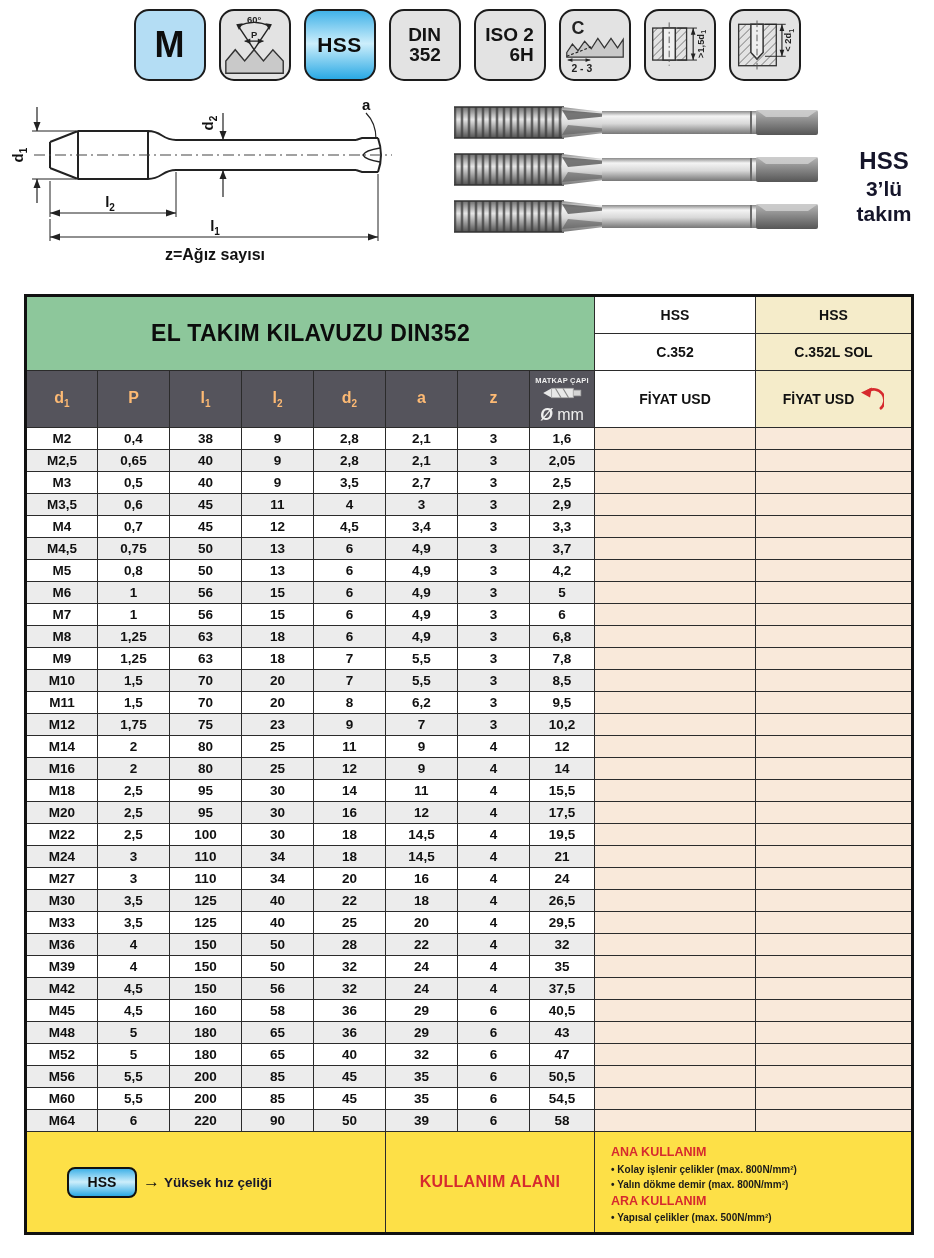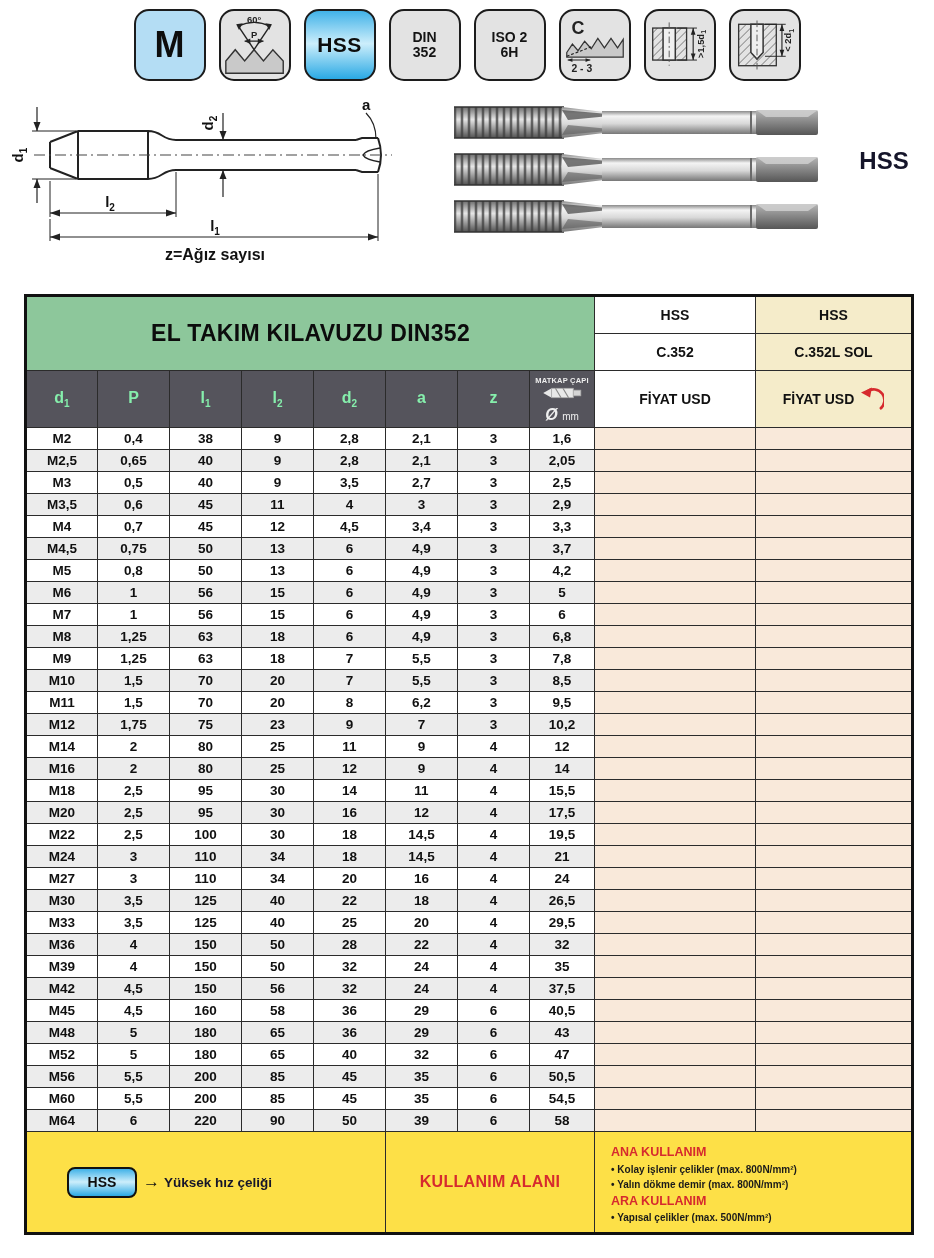--- a/index.html
+++ b/index.html
@@ -13,21 +13,21 @@
   .badge{
     width:72px;height:72px;box-sizing:border-box;
     border:2.5px solid #1c1c1c;border-radius:15px;
     background:#e3e3e3;display:flex;align-items:center;justify-content:center;
     overflow:hidden;
   }
   .badge.blue-flat{background:#b4ddf4;}
   .badge.blue-gloss{background:linear-gradient(180deg,#41b2e8 0%,#cceefb 48%,#2aa9e4 100%);}
   .badge .big-m{font-size:36px;font-weight:800;color:#0d0d0d;}
   .badge .hss-txt{font-size:21px;font-weight:600;color:#0d0d0d;letter-spacing:.5px;}
-  .badge .two-line{font-size:14px;font-weight:600;line-height:1.05;text-align:center;color:#141414;}
+  .badge .two-line{font-size:19px;font-weight:600;line-height:1.05;text-align:right;color:#141414;}
   .badge .two-line span{display:block;}
   
   .hero{position:relative;height:195px;margin-top:14px;}
   .tap-drawing{position:absolute;left:10px;top:0;}
   .tap-photo{position:absolute;left:452px;top:6px;}
   .photo-caption{position:absolute;left:836px;top:52px;width:96px;text-align:center;
     font-weight:700;color:#15152a;line-height:1.2;}
   .photo-caption .c1{font-size:24px;display:block;}
   .photo-caption .c2{font-size:21px;display:block;}
   
@@ -37,27 +37,27 @@
     border:3px solid #111;
   }
   table.spec td,table.spec th{
     border:1.5px solid #2b2b2b;padding:0;text-align:center;vertical-align:middle;
     overflow:hidden;
   }
   .title-cell{background:#8dc79b;font-size:23px;font-weight:800;color:#0c0c0c;letter-spacing:.3px;}
   .brand{font-size:14px;font-weight:800;height:36px;}
   .brand.white{background:#ffffff;}
   .brand.cream{background:#f5ecca;}
-  .colhead{background:#55545c;color:#86efac;font-size:16px;font-weight:700;height:56px;}
+  .colhead{background:#55545c;color:#fdba74;font-size:16px;font-weight:700;height:56px;}
   .colhead sub{font-size:10px;}
   .drill-head{background:#55545c;color:#eee;height:56px;}
   .drill-head .t1{font-size:7.5px;font-weight:600;letter-spacing:.2px;display:block;margin-top:2px;}
   .drill-head .t3{display:block;font-weight:700;margin-top:1px;}
   .drill-head .sym{font-size:16px;font-style:italic;}
-  .drill-head .unit{font-size:10px;font-weight:400;}
+  .drill-head .unit{font-size:16px;font-weight:400;}
   .price-head{font-size:14px;font-weight:800;height:56px;}
   .price-head.white{background:#ffffff;}
   .price-head.cream{background:#f5ecca;}
   .price-head .wrap{display:flex;align-items:center;justify-content:center;gap:6px;}
   tbody.data td{height:21px;font-size:13.5px;font-weight:700;background:#ffffff;color:#101010;}
   tbody.data tr.alt td{background:#ececec;}
   tbody.data td.price{background:#f9e9da !important;}
   
   .foot-cell{height:100px;background:#fde047;vertical-align:middle;}
   .legend{display:flex;align-items:center;gap:4px;padding-left:40px;}
@@ -251,20 +251,21 @@
           <polygon points="304,7 366,7 356,14 314,14" fill="#d2d2d2" opacity="0.8"></polygon>
         </g>
       </defs>
       <use href="#tap" x="0" y="2"></use>
       <use href="#tap" x="0" y="49"></use>
       <use href="#tap" x="0" y="96"></use>
     </svg>
 
     <div class="photo-caption">
       <span class="c1">HSS</span>
+      <span class="c2">3’lü takım</span>
     </div>
   </div>
 
   <table class="spec">
     <colgroup>
       <col style="width:72px">
         <col style="width:72px">
         <col style="width:72px">
         <col style="width:72px">
       <col style="width:72px">

